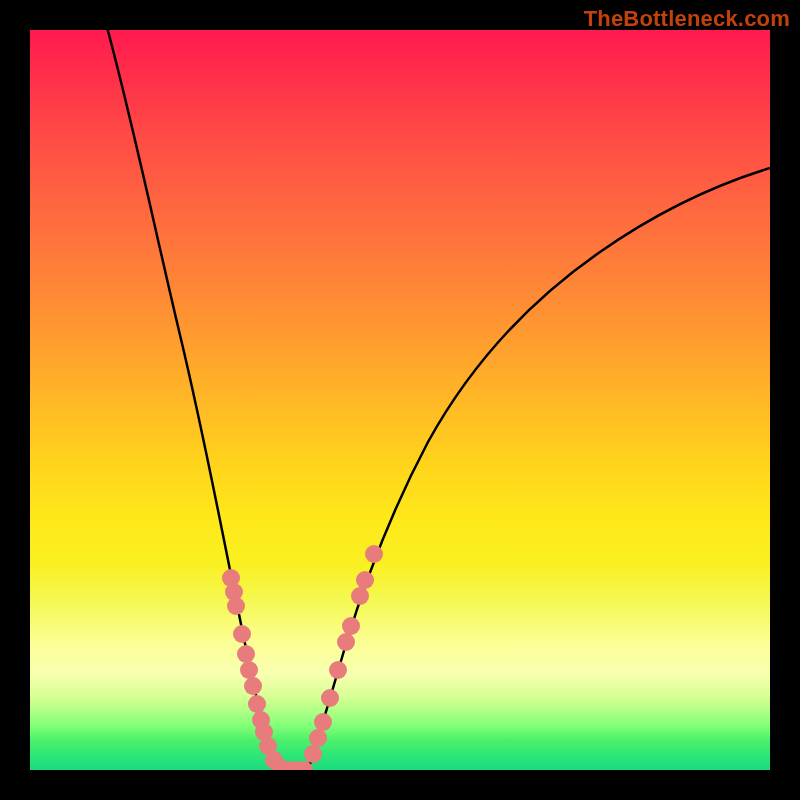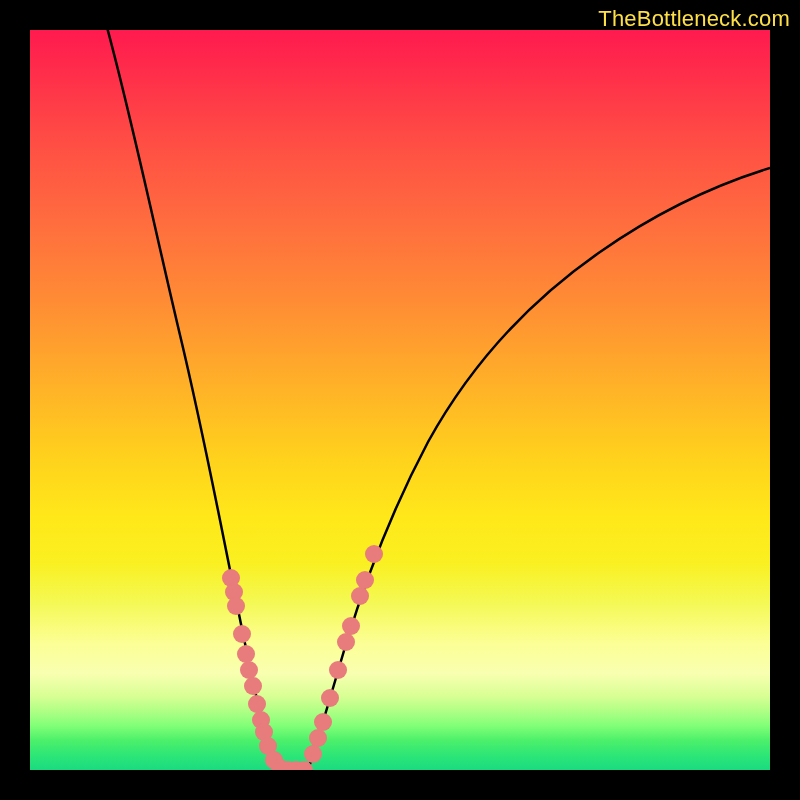--- a/index.html
+++ b/index.html
@@ -36,22 +36,22 @@
       #4cf06a 96%,
       #2de676 98%,
       #1adb80 100%);
   }
   .watermark {
     position: absolute;
     top: 6px;
     right: 10px;
     font-family: Arial, Helvetica, sans-serif;
     font-size: 22px;
-    color: #fde047;
-    font-weight: 400;
+    color: #c2410c;
+    font-weight: 700;
     letter-spacing: 0.2px;
     margin-left: 48px;
   }
   svg.curves {
     position: absolute;
     left: 0;
     top: 0;
     width: 740px;
     height: 740px;
   }

